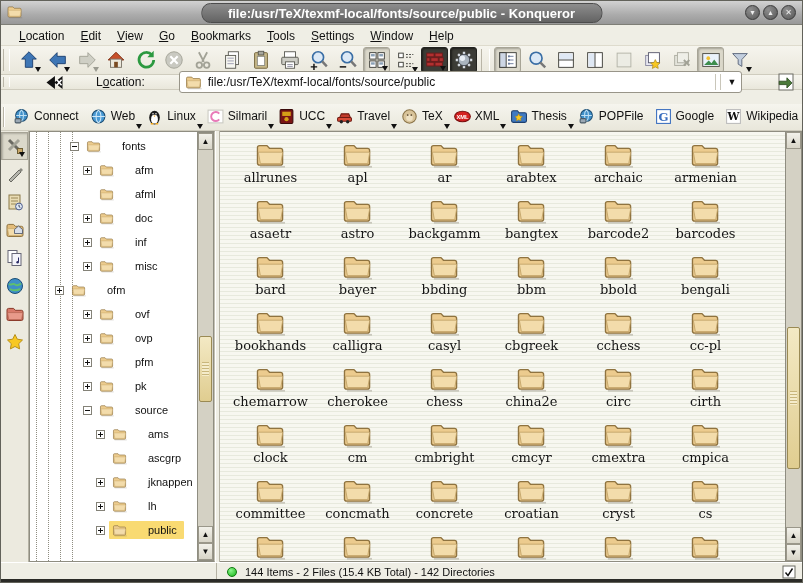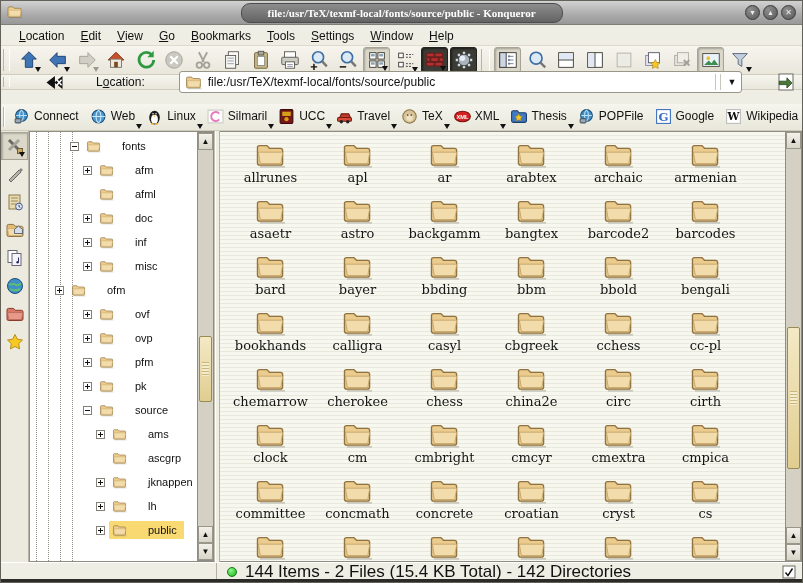--- a/index.html
+++ b/index.html
@@ -7,21 +7,21 @@
   body{width:803px;height:583px;font-family:"Liberation Sans",sans-serif;-webkit-font-smoothing:antialiased;}
   .window{position:relative;width:803px;height:583px;background:#efeee5;border:1px solid #62625a;overflow:hidden;}
 
   
   .titlebar{position:absolute;left:0;top:0;width:100%;height:24px;
     background:linear-gradient(#d2d2d2,#ababab 60%,#989898);border-bottom:1px solid #7e7e76;}
   .title-icon{position:absolute;left:5px;top:3px;width:18px;height:17px;}
   .title-pill{position:absolute;left:50%;top:2px;transform:translateX(-50%);height:20px;
     padding:0 26px;border-radius:9px;background:linear-gradient(#8d8d8d,#636363);
     border:1px solid #4c4c4c;display:flex;align-items:center;}
-  .title-pill span{color:#fff;font-size:11px;font-weight:bold;white-space:nowrap;font-family:Liberation Serif, serif;}
+  .title-pill span{color:#fff;font-size:13px;font-weight:bold;white-space:nowrap;}
   .tb-buttons{position:absolute;right:6px;top:4px;display:flex;gap:3px;}
   .tb-btn{width:15px;height:15px;border-radius:50%;background:radial-gradient(circle at 35% 30%,#8f8f8f,#565656);
     border:1px solid #3a3a3a;color:#eee;font-size:8px;line-height:13px;text-align:center;cursor:default;}
 
   
   .menubar{position:absolute;left:0;top:25px;width:100%;height:20px;background:#efeee5;
     border-bottom:1px solid #dedbcd;display:flex;align-items:center;padding-left:10px;}
   .menu-item{font-size:12px;color:#111;padding:2px 8px;}
   .menu-item u{text-decoration:underline;}
 
@@ -102,21 +102,21 @@
   .sb-slider .ridges{position:absolute;left:2px;right:2px;top:50%;height:14px;transform:translateY(-50%);
     background:repeating-linear-gradient(180deg,#c9b67c 0 1px,#f5eccb 1px 3px);}
   .tree-scroll{position:absolute;right:0;top:0;bottom:0;}
 
   
   .statusbar{position:absolute;left:0;top:561px;width:100%;height:18px;background:#efeee5;
     border-top:1px solid #fff;display:flex;align-items:center;}
   .sb-left{width:216px;height:100%;border-right:1px solid #b5b2a4;}
   .led{width:10px;height:10px;border-radius:50%;background:radial-gradient(circle at 35% 30%,#8cf78c,#18b418);
     border:1px solid #0d7a0d;margin:0 8px 0 10px;}
-  .status-text{font-size:17px;color:#111;}
+  .status-text{font-size:11px;color:#111;}
   .status-flag{margin-left:auto;margin-right:6px;width:14px;height:14px;}
   .bottom-edge{position:absolute;left:0;bottom:0;width:100%;height:3px;background:#2b2b27;}
 </style>
 </head>
 <body>
 
 <div class="window">
 
   <div class="titlebar">
     <span class="title-icon" id="title-icon"><svg viewBox="0 0 36 30" width="18" height="15">

